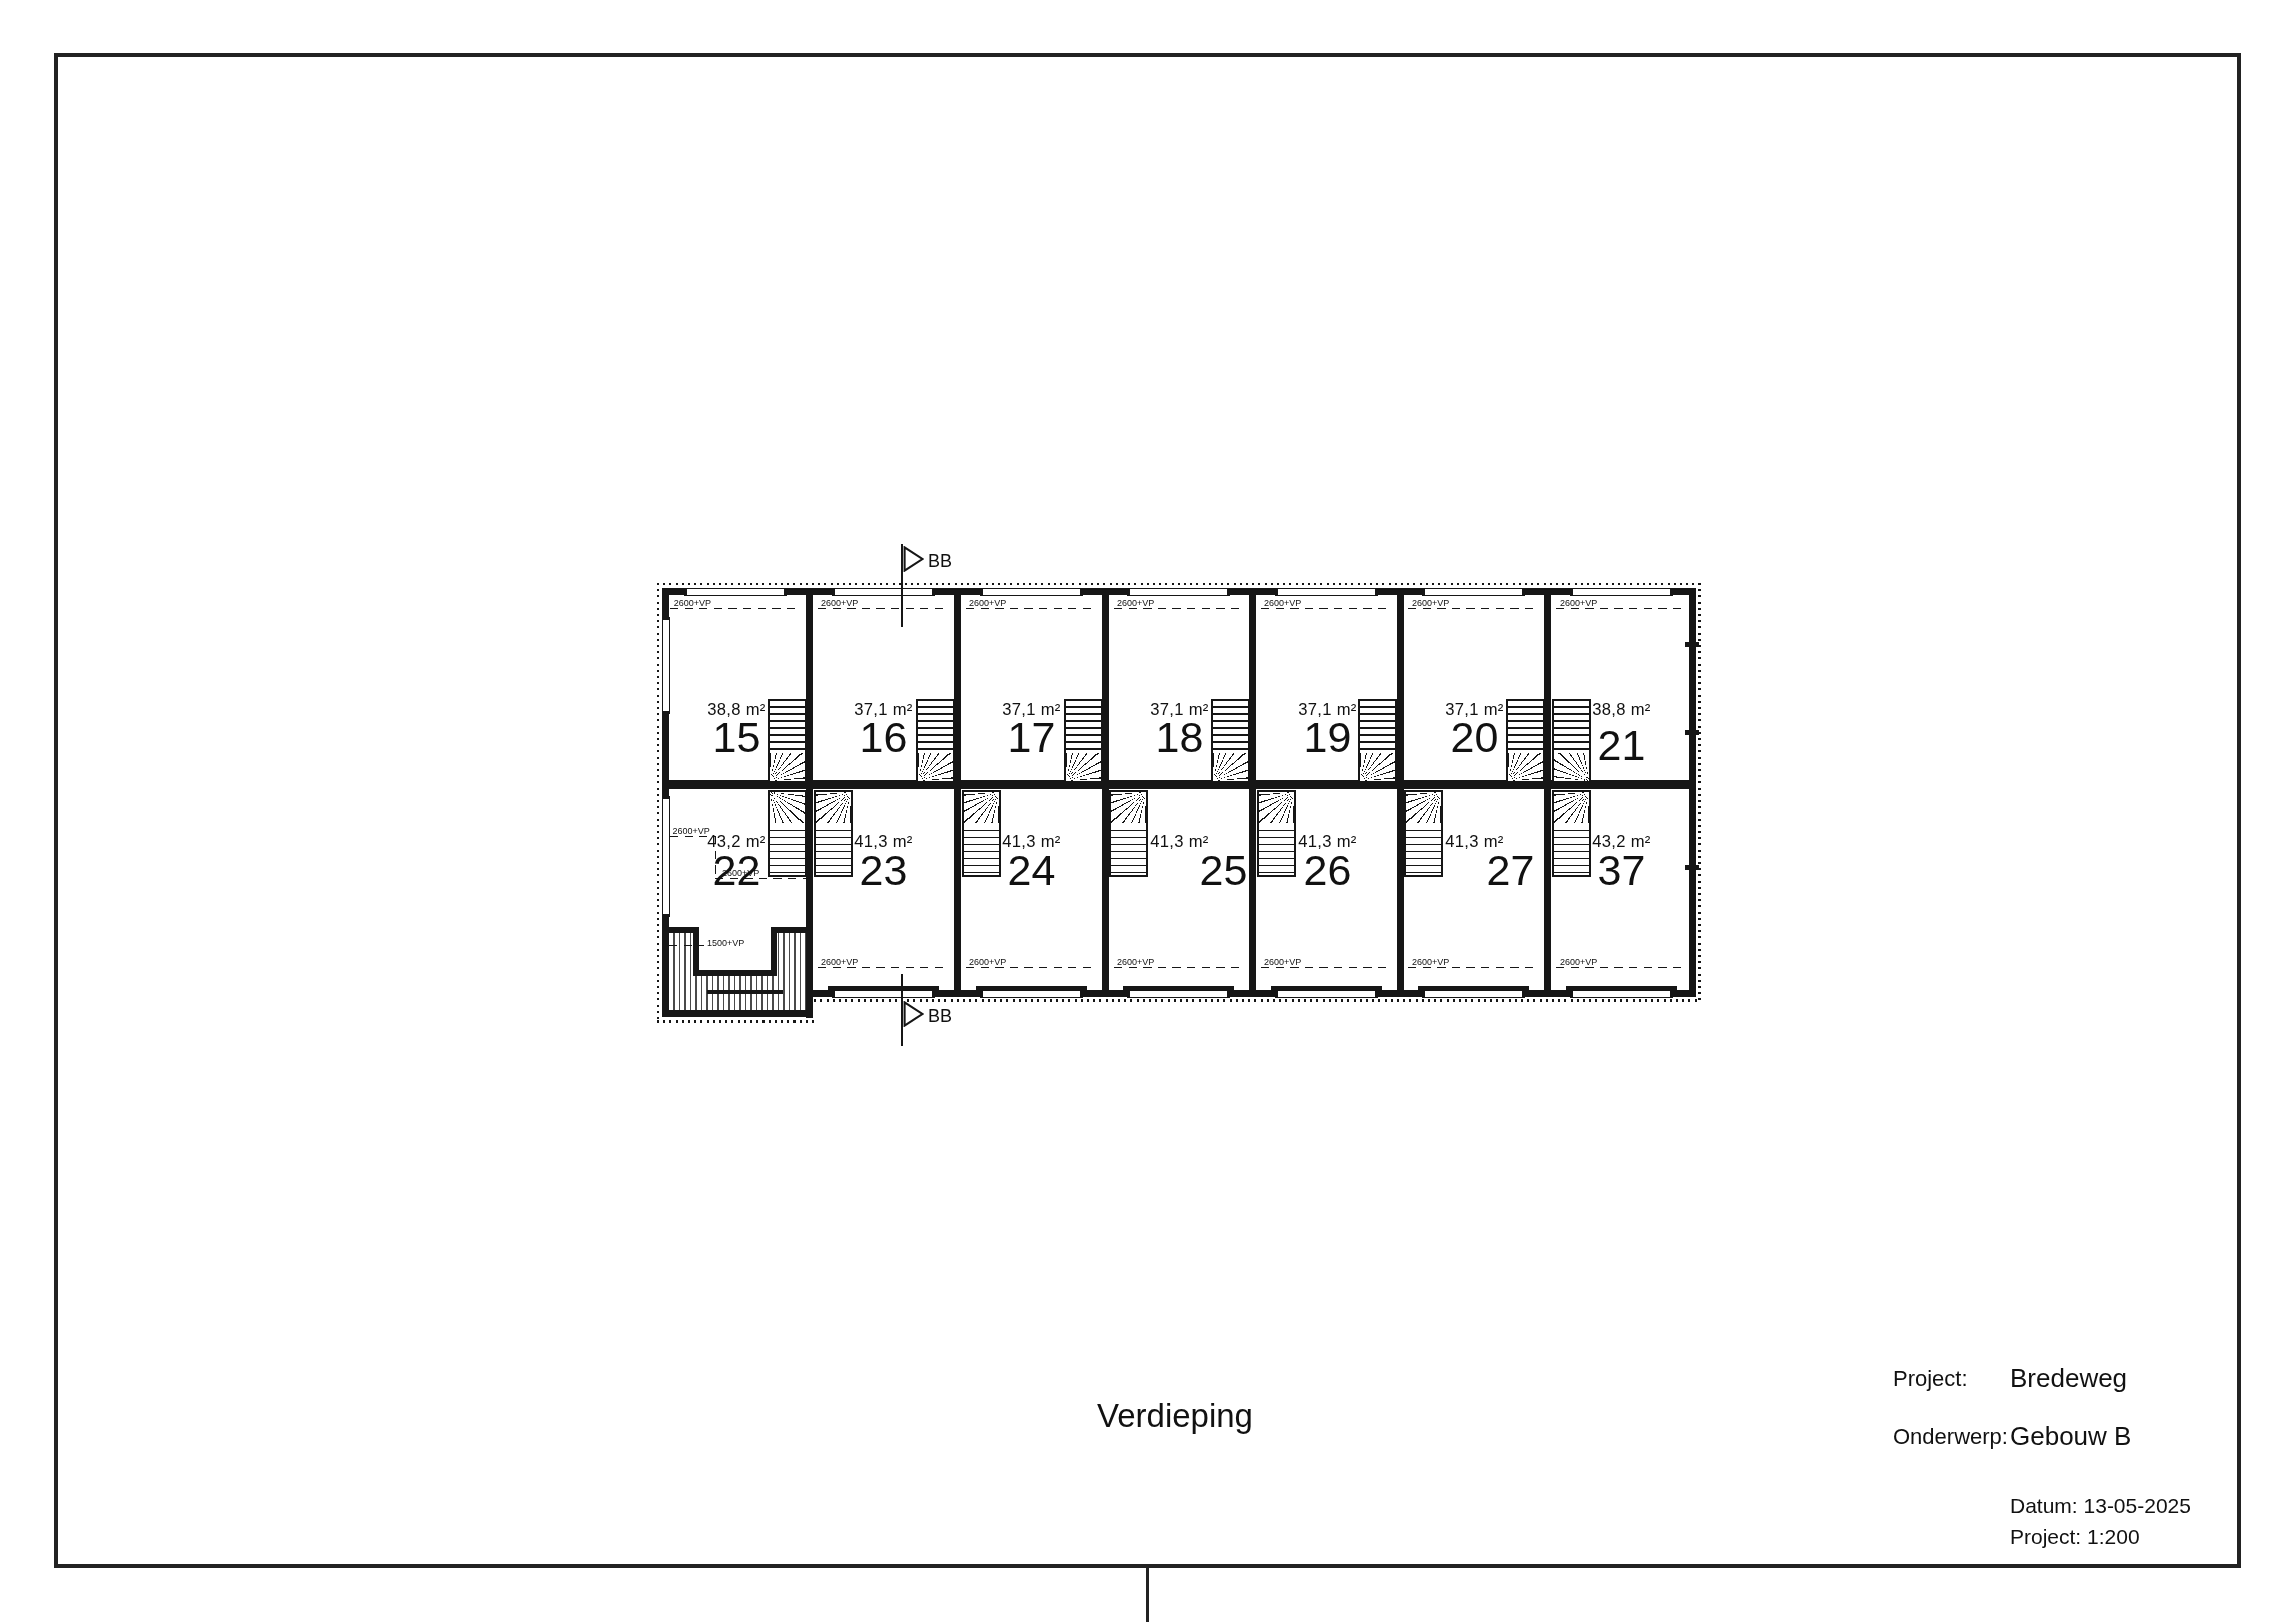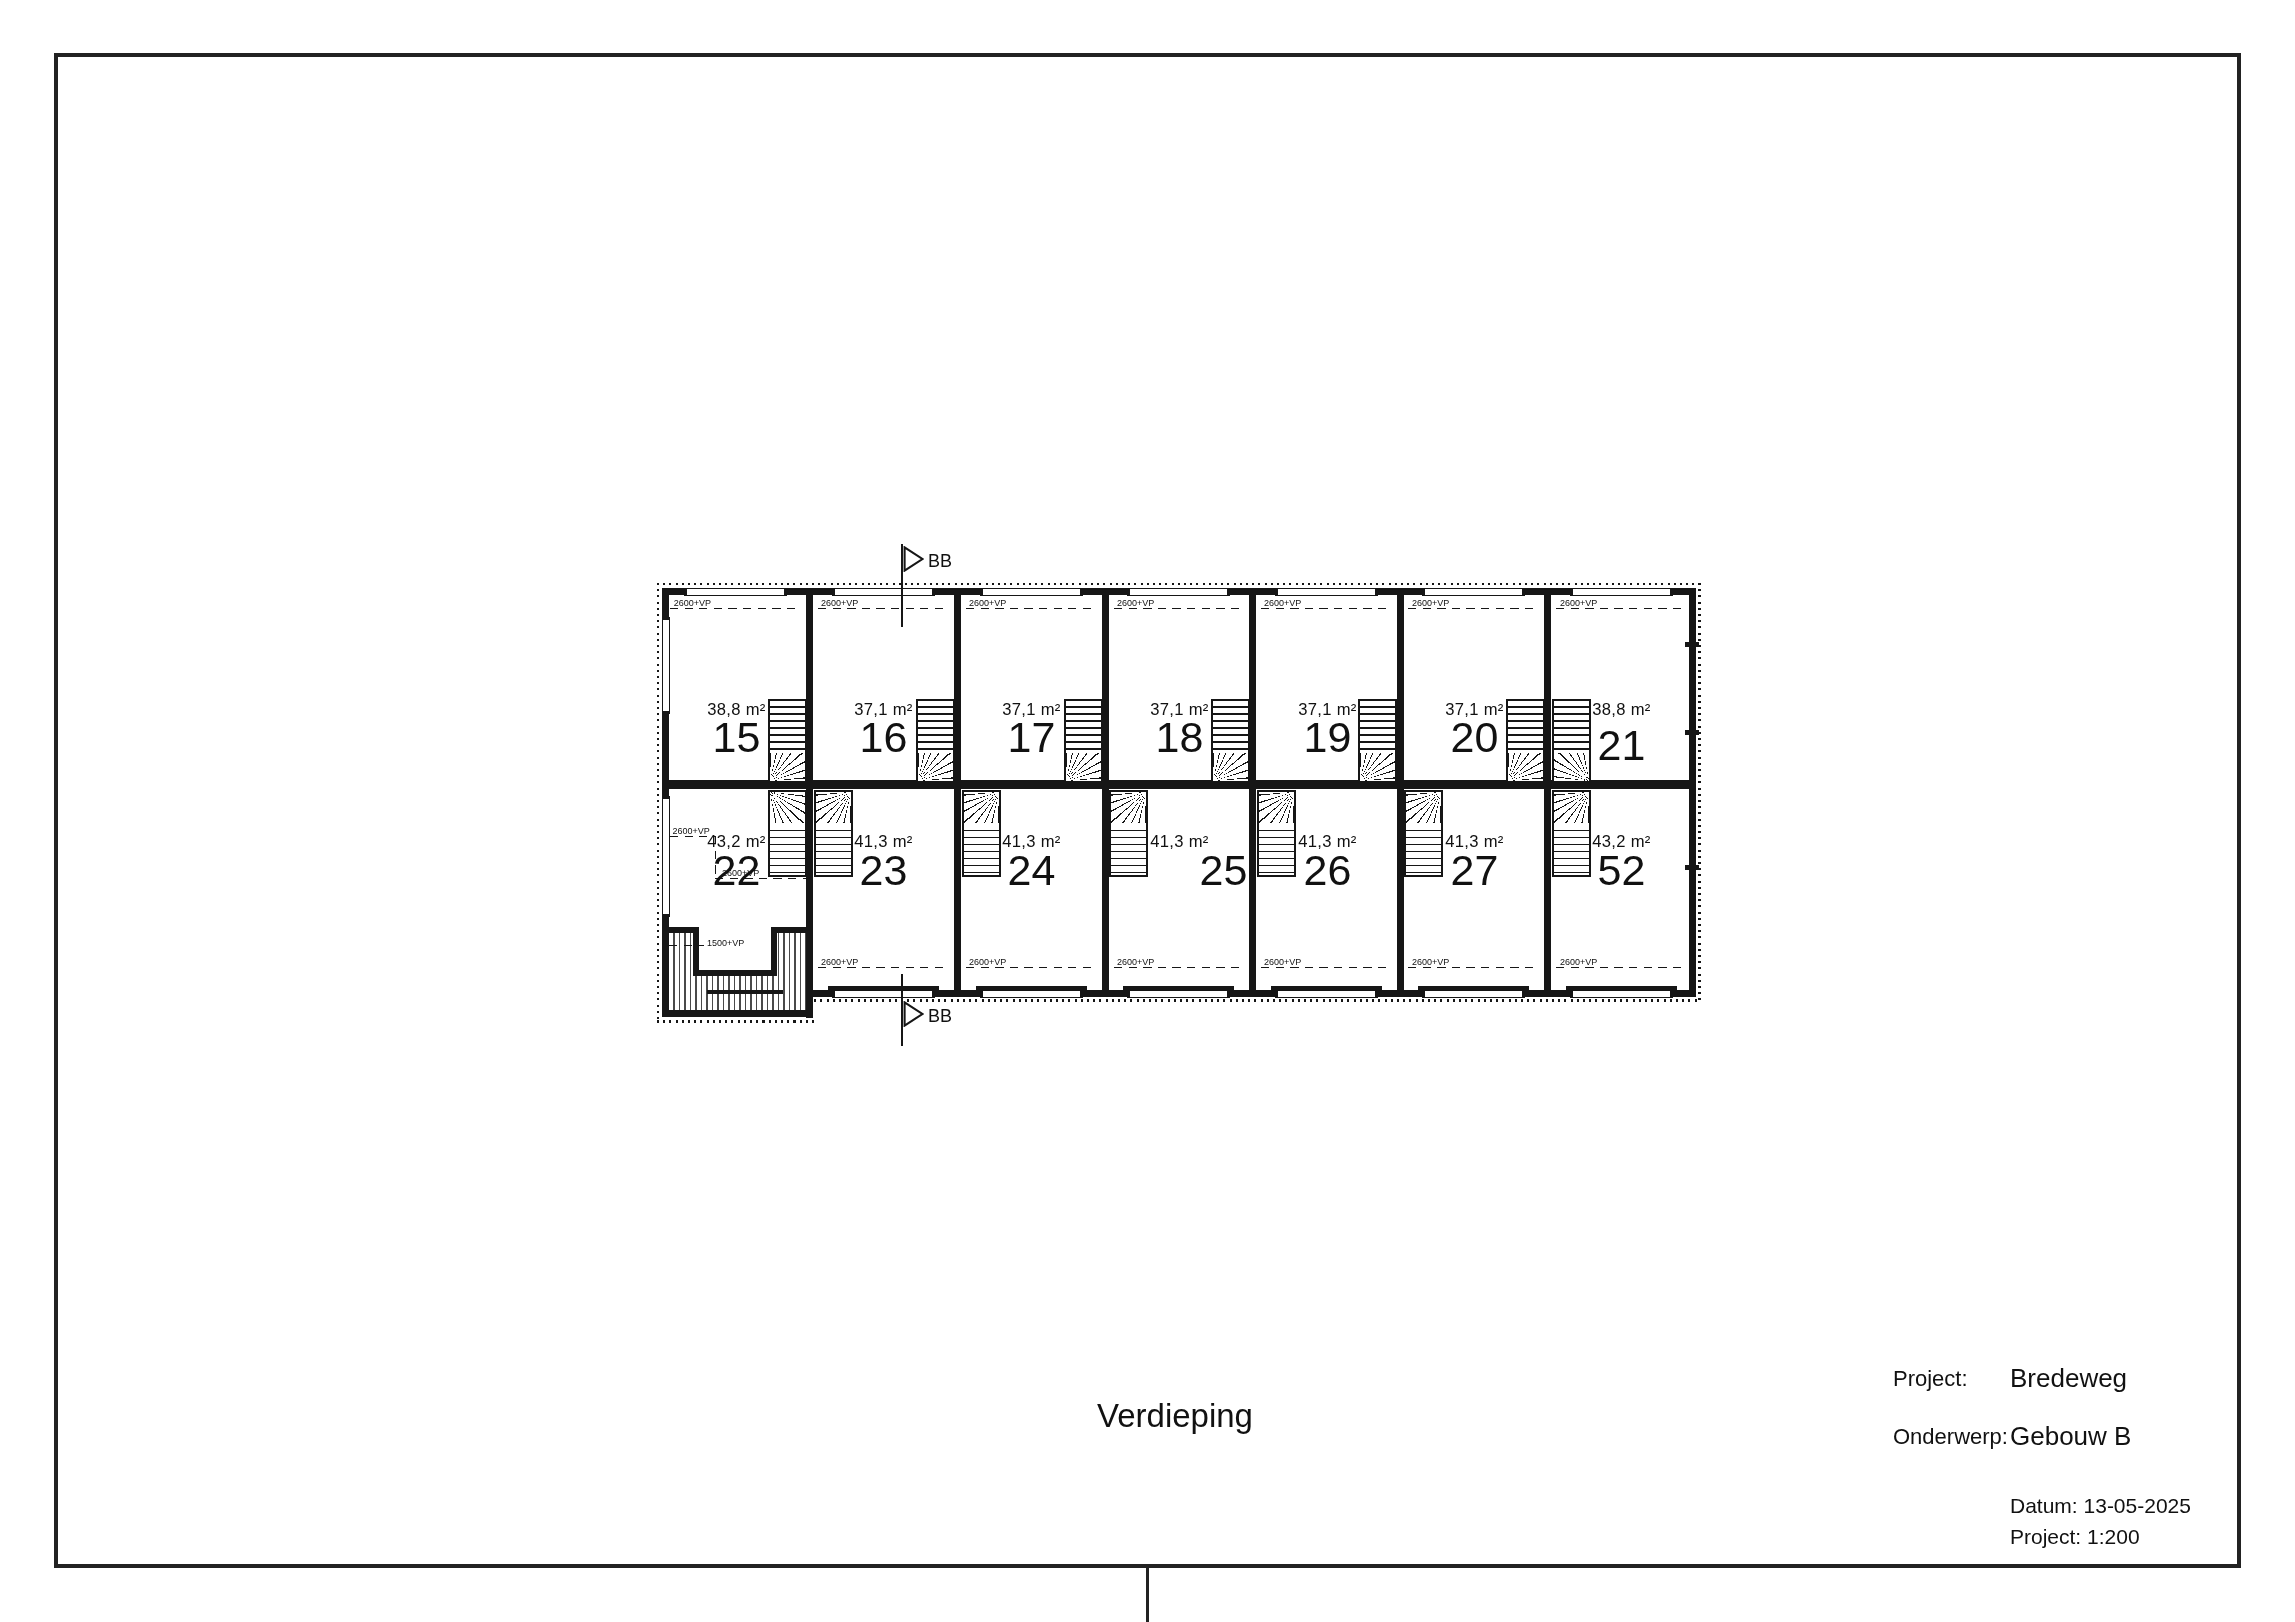--- a/index.html
+++ b/index.html
@@ -246,23 +246,23 @@
     <div class="num" style="left:74px;top:261px;">22</div>
     <div class="area" style="left:221px;top:245px;">41,3 m²</div>
     <div class="num" style="left:221px;top:261px;">23</div>
     <div class="area" style="left:369px;top:245px;">41,3 m²</div>
     <div class="num" style="left:369px;top:261px;">24</div>
     <div class="area" style="left:517px;top:245px;">41,3 m²</div>
     <div class="num" style="left:517px;top:261px;padding-left:44px;">25</div>
     <div class="area" style="left:665px;top:245px;">41,3 m²</div>
     <div class="num" style="left:665px;top:261px;">26</div>
     <div class="area" style="left:812px;top:245px;">41,3 m²</div>
-    <div class="num" style="left:812px;top:261px;">27</div>
+    <div class="num" style="left:848px;top:261px;">27</div>
     <div class="area" style="left:959px;top:245px;">43,2 m²</div>
-    <div class="num" style="left:959px;top:261px;">52</div>
+    <div class="num" style="left:959px;top:261px;">37</div>
   </div>
 
   <div class="plan-title">Verdieping</div>
 
   <div class="tb-small" style="top:1343px;">Project:</div>
   <div class="tb-big" style="top:1364px;">Bredeweg</div>
   <div class="tb-small" style="top:1401px;">Onderwerp:</div>
   <div class="tb-big" style="top:1422px;">Gebouw B</div>
   <div class="tb-line" style="top:1494px;">Datum: 13-05-2025</div>
   <div class="tb-line" style="top:1525px;">Project: 1:200</div>

